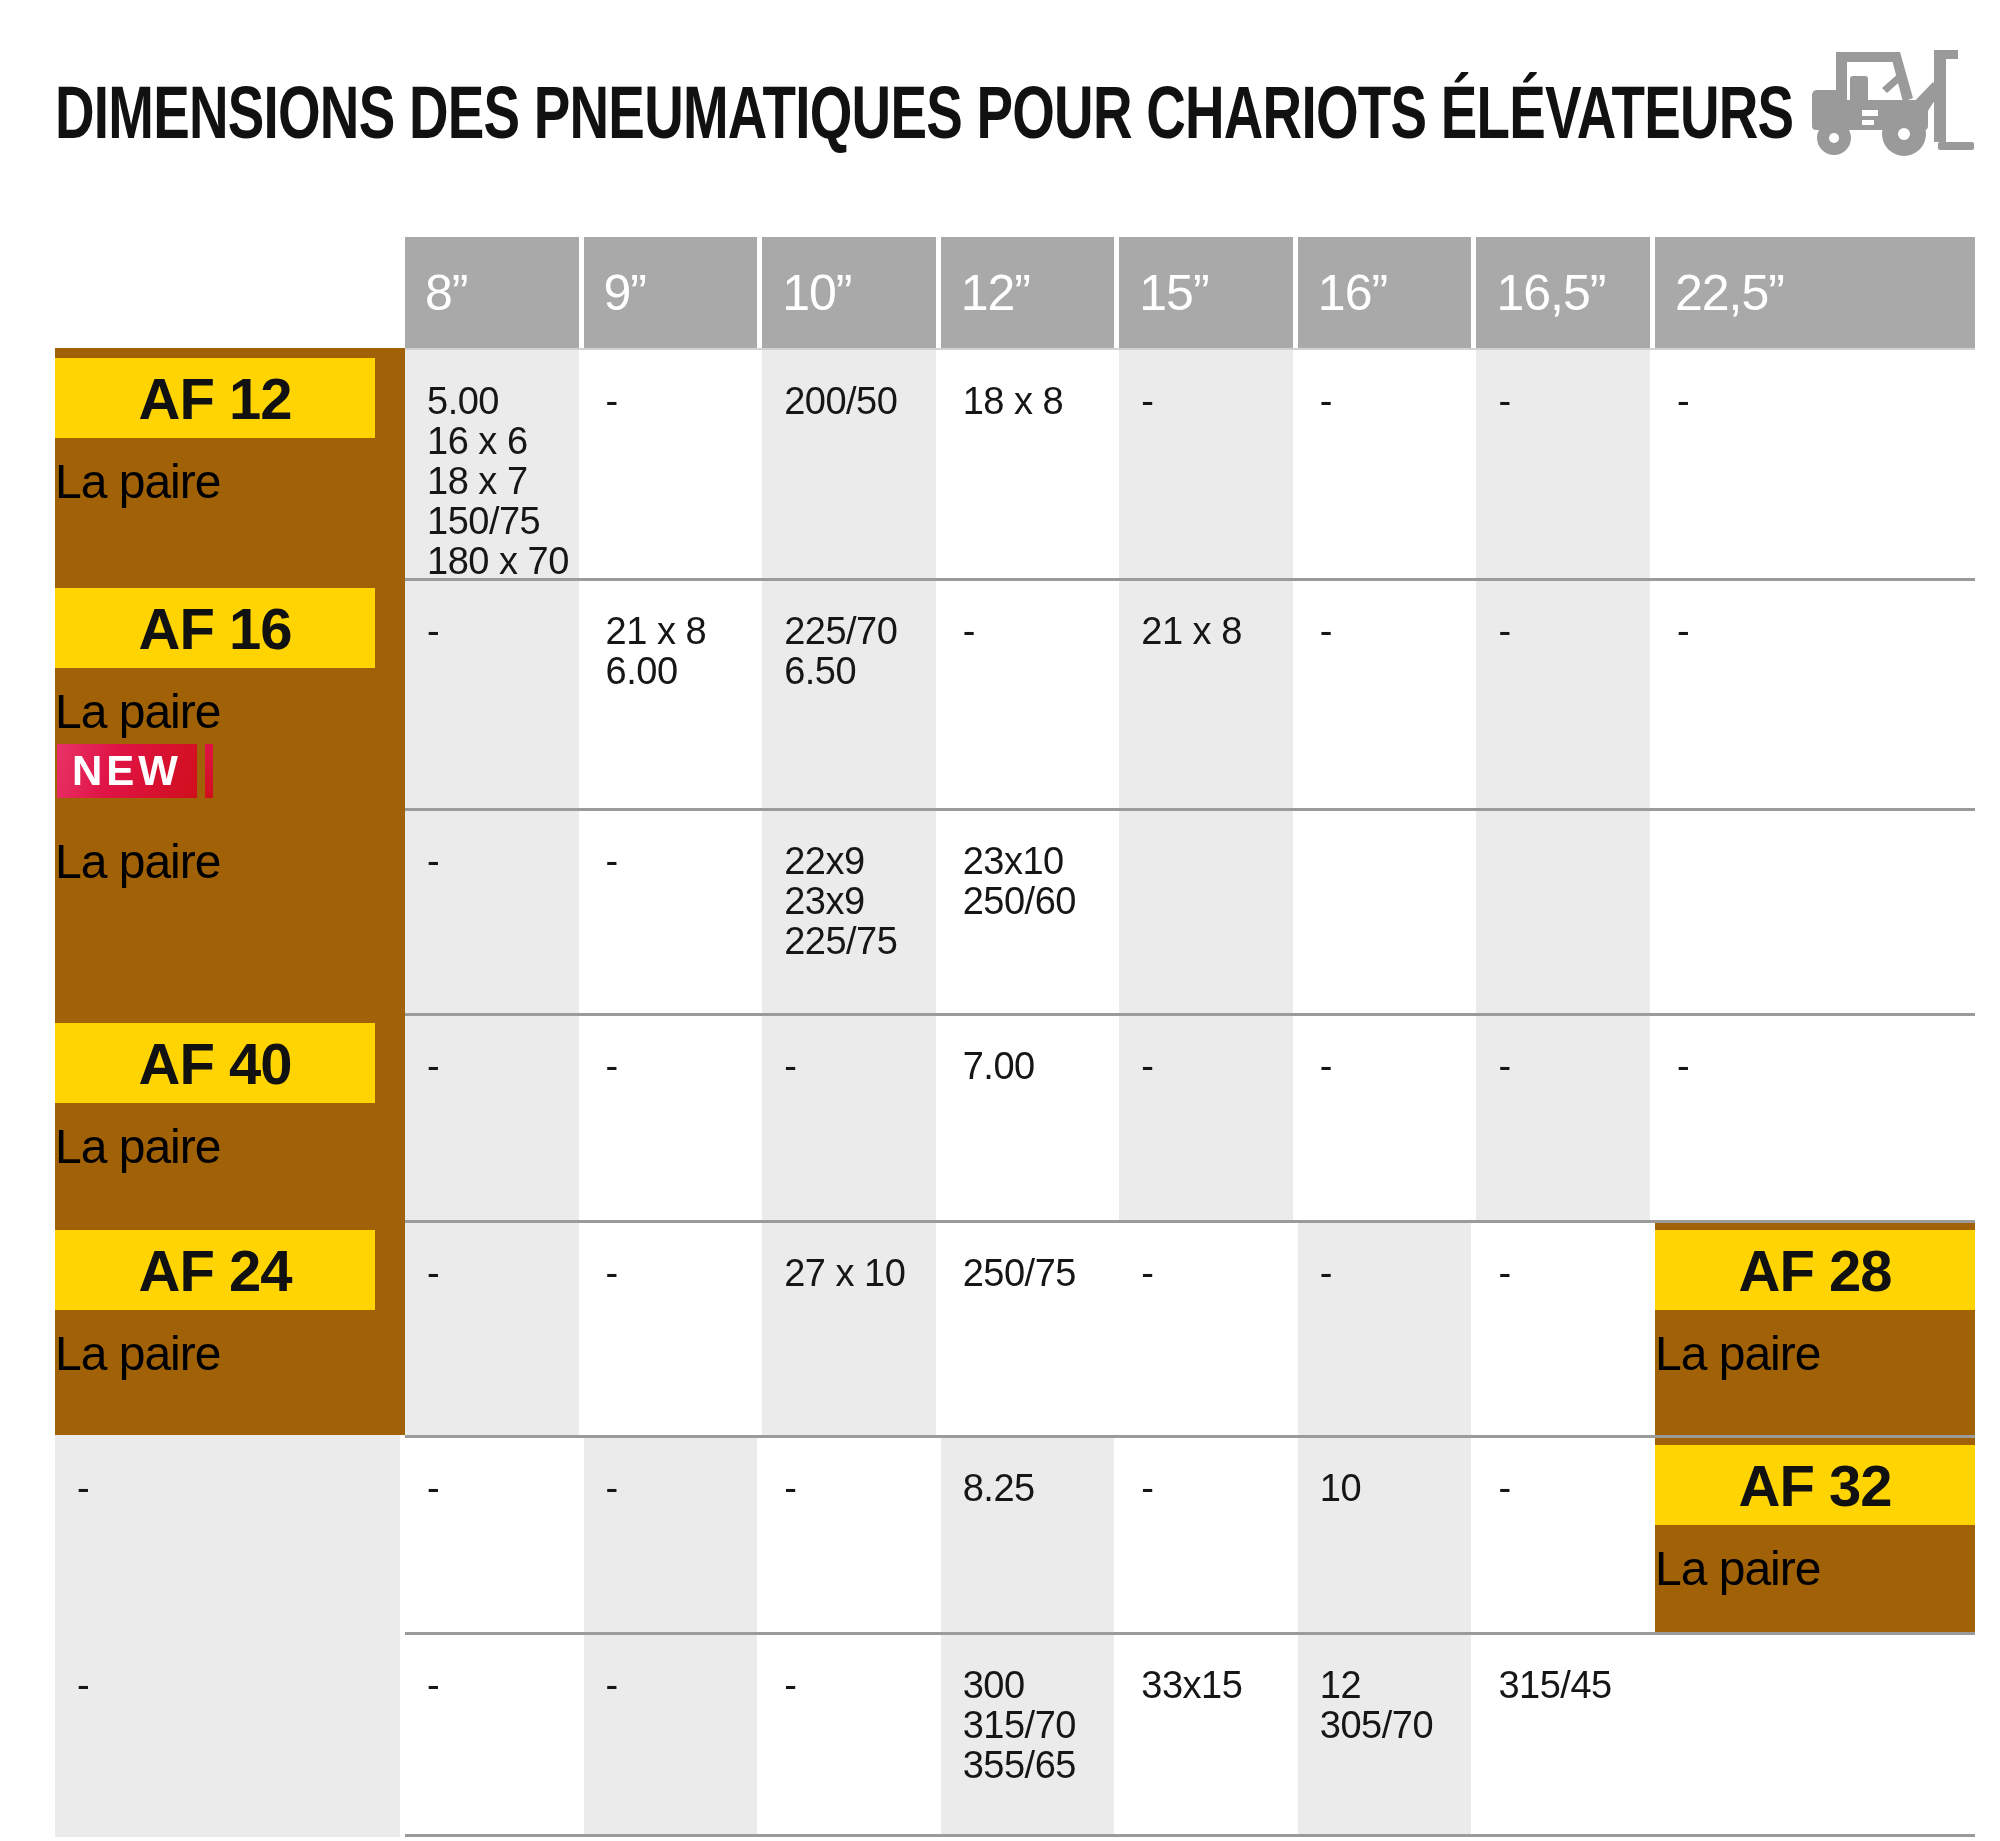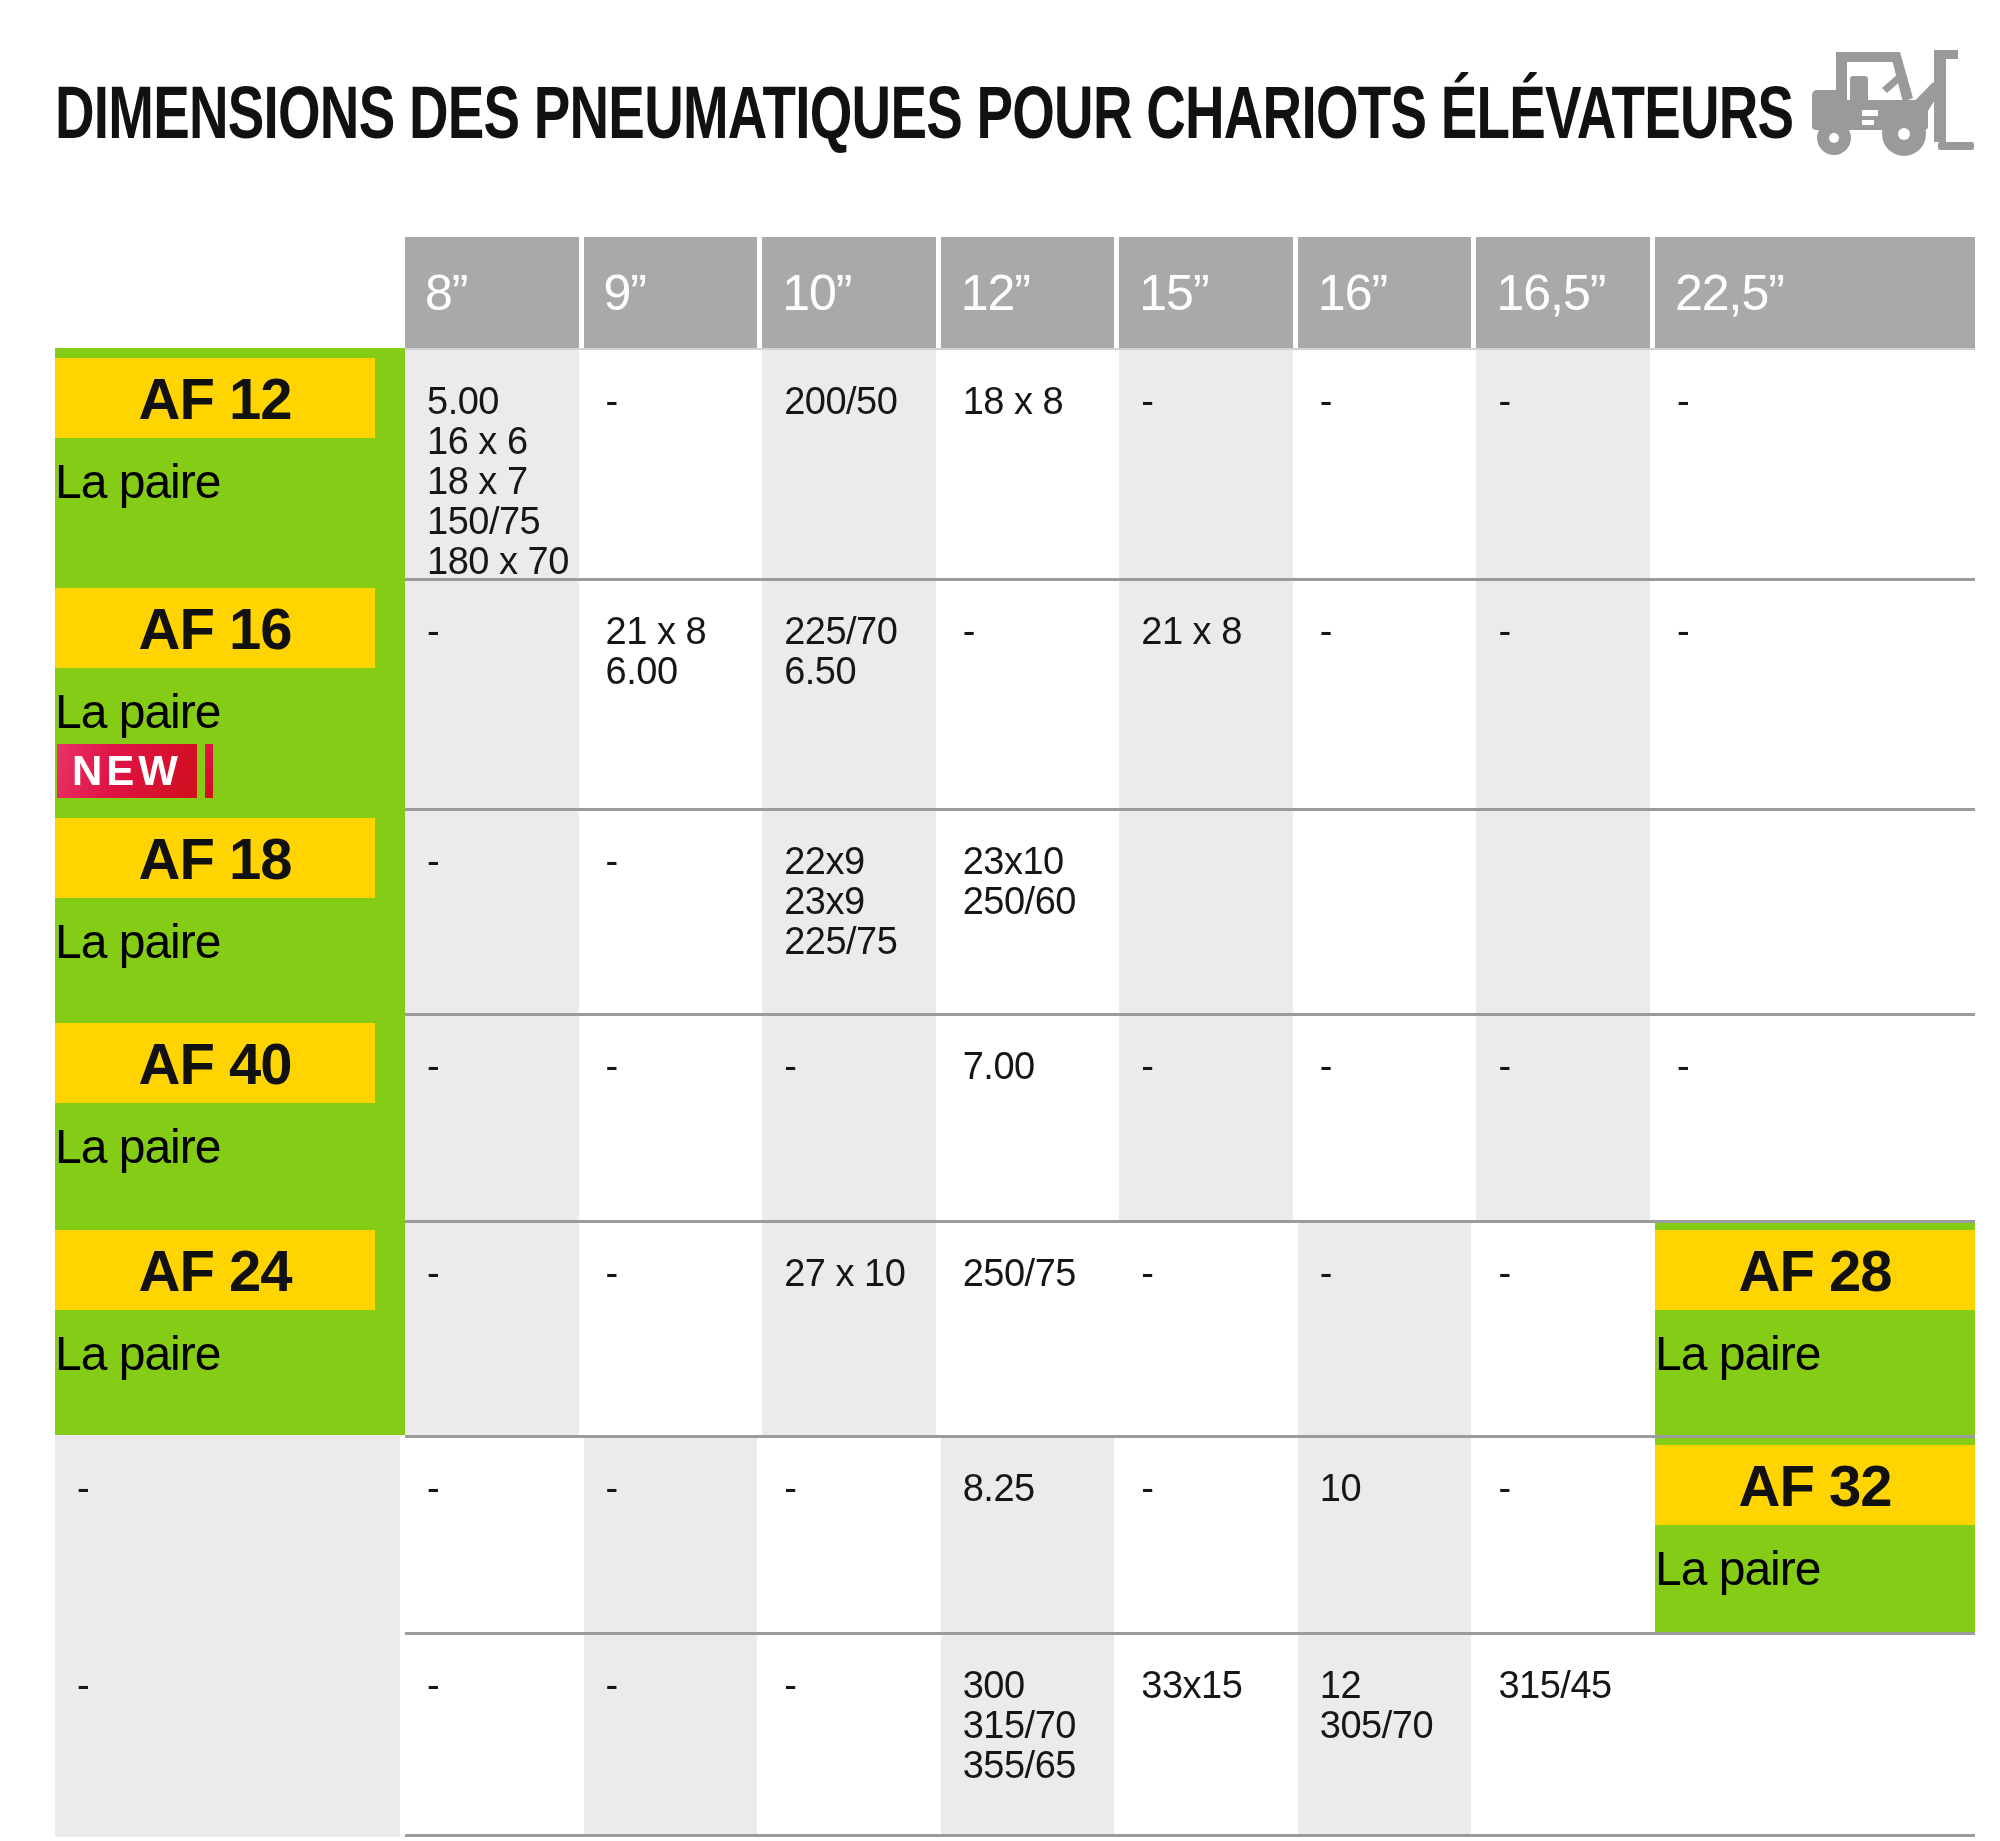--- a/index.html
+++ b/index.html
@@ -42,21 +42,21 @@
     border-right:5px solid #ffffff;
     display:flex; align-items:center;
     padding-left:20px;
     color:#ffffff; font-size:50px; font-weight:400;
     letter-spacing:-1px;
   }
   .hcell.c-last { border-right:none; }
 
   .label-cell {
     position:relative;
-    background:#84cc16;
+    background:#a16207;
     padding-top:10px;
   }
   .model-box {
     width:320px; height:80px;
     background:#ffd400;
     display:flex; align-items:center; justify-content:center;
     font-size:58px; font-weight:700; color:#111;
     letter-spacing:-1px;
   }
   .pair-label {
@@ -169,21 +169,20 @@
 6.50</div>
     <div class="cell">-</div>
     <div class="cell band">21 x 8</div>
     <div class="cell">-</div>
     <div class="cell band">-</div>
     <div class="cell c-last">-</div>
 
     <div class="label-cell">
       <div class="new-badge">NEW</div>
       <div class="new-stripe"></div>
-      <div class="model-box">AF 18</div>
       <div class="pair-label">La paire</div>
     </div>
     <div class="cell band">-</div>
     <div class="cell">-</div>
     <div class="cell band">22x9
 23x9
 225/75</div>
     <div class="cell">23x10
 250/60</div>
     <div class="cell band"></div>

